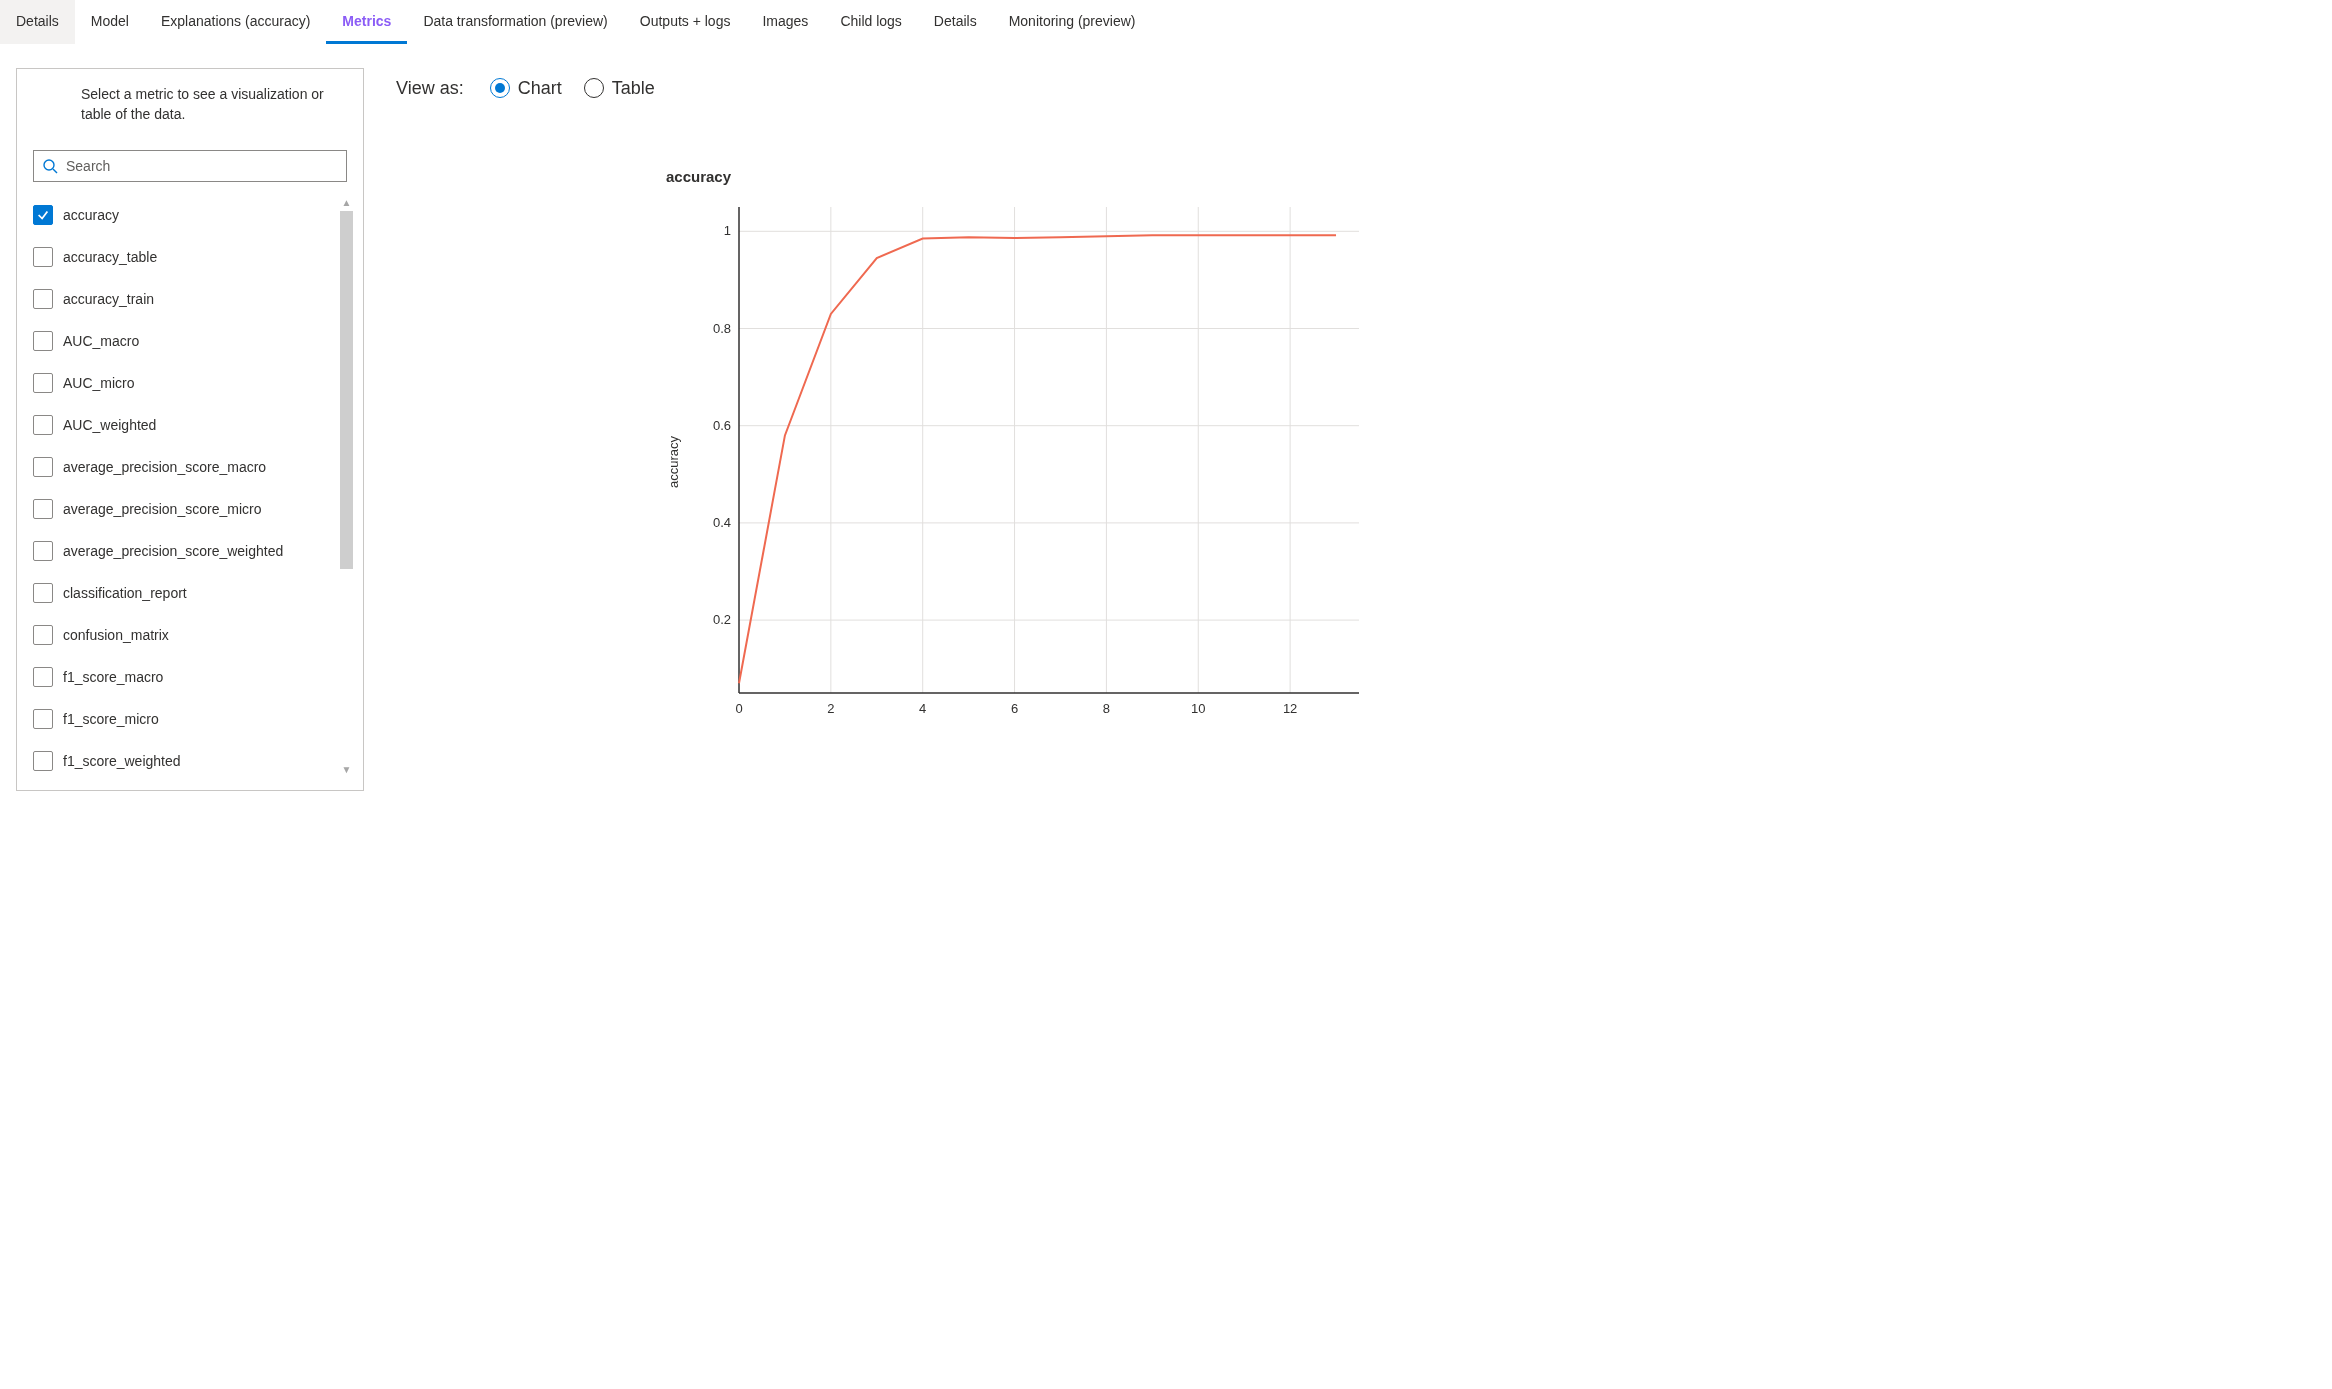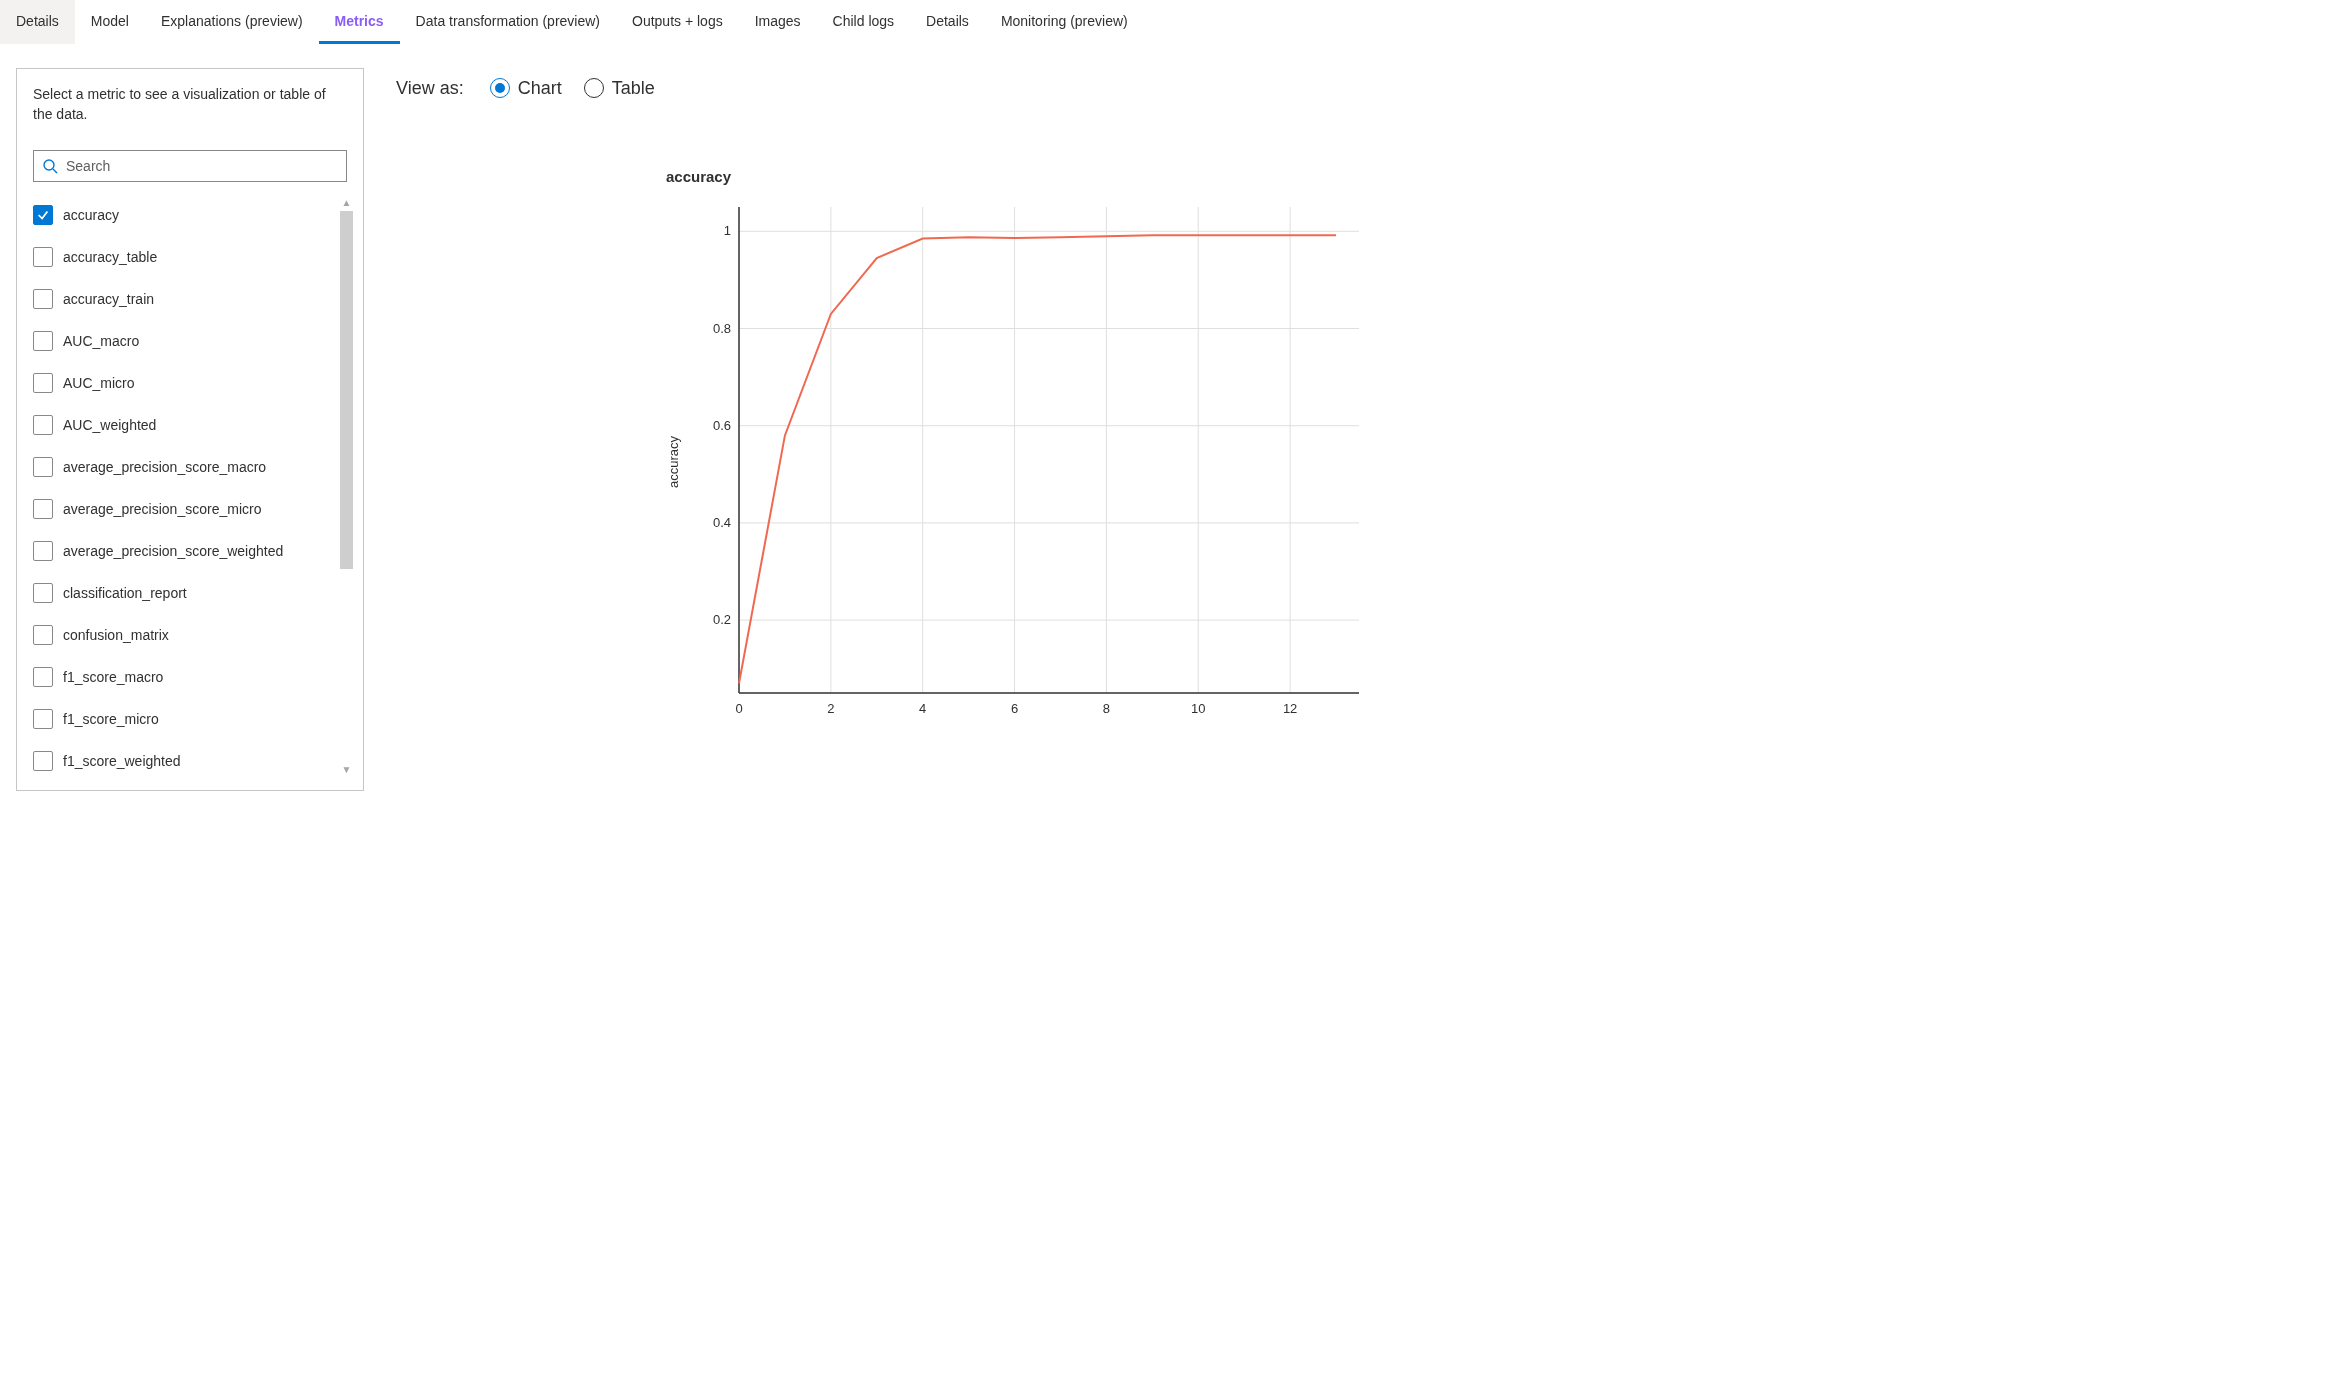--- a/index.html
+++ b/index.html
@@ -65,20 +65,21 @@
     padding: 16px 8px 12px 16px;
     display: flex;
     flex-direction: column;
   }
   .sidebar-desc {
     font-size: 14px;
     color: var(--text);
     padding-right: 12px;
     line-height: 1.4;
     margin-bottom: 14px;
+    margin-left: 48px;
   }
   .search-wrap {
     display: flex;
     align-items: center;
     border: 1px solid var(--border);
     height: 32px;
     padding: 0 8px;
     margin-right: 8px;
     margin-bottom: 12px;
     margin-top: 12px;
@@ -205,21 +206,21 @@
 <div class="page">
 
   <div class="tabs" id="tabs">
       <div class="tab details-active">
         <span>Details</span>
       </div>
       <div class="tab">
         <span>Model</span>
       </div>
       <div class="tab">
-        <span>Explanations (preview)</span>
+        <span>Explanations (accuracy)</span>
       </div>
       <div class="tab current">
         <span>Metrics</span>
       </div>
       <div class="tab">
         <span>Data transformation (preview)</span>
       </div>
       <div class="tab">
         <span>Outputs + logs</span>
       </div>

